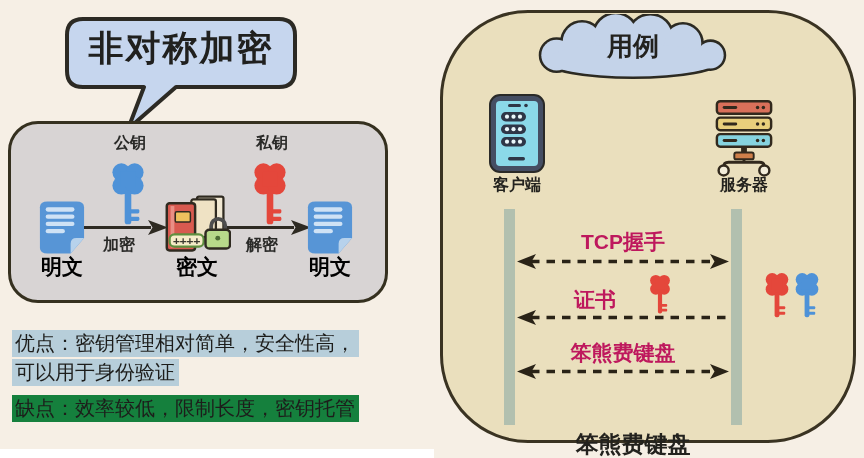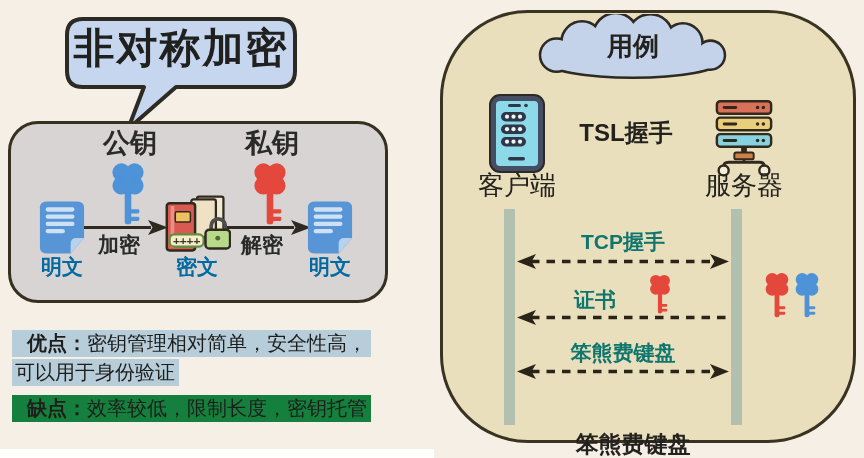--- a/index.html
+++ b/index.html
@@ -6,48 +6,48 @@
   #stage{
     position:relative;width:864px;height:458px;overflow:hidden;
     background:#f6efe5;
     font-family:"Liberation Sans","DejaVu Sans",sans-serif;
     color:#232220;
   }
   .abs{position:absolute;}
   .ctr{display:flex;align-items:center;justify-content:center;text-align:center;}
 
   
-  .bubble-title{font-size:41px;font-weight:700;letter-spacing:2px;color:#20201e;}
+  .bubble-title{font-size:35px;font-weight:700;letter-spacing:2px;color:#20201e;}
 
   
   .enc-box{
     left:8px;top:121px;width:380px;height:182px;
     background:#d8d4d4;border:3.5px solid #35301f;border-radius:30px;
     box-sizing:border-box;
   }
-  .key-label{font-size:27px;font-weight:600;color:#2a2a28;}
-  .flow-label{font-size:21px;font-weight:600;color:#2a2a28;}
-  .caption{font-size:21px;font-weight:700;color:#0369a1;}
+  .key-label{font-size:16px;font-weight:600;color:#2a2a28;}
+  .flow-label{font-size:16px;font-weight:600;color:#2a2a28;}
+  .caption{font-size:21px;font-weight:700;color:#000000;}
 
   
   .notes{font-size:20px;font-weight:500;line-height:29px;color:#1d1d1b;}
-  .notes .bold{font-weight:700;margin-left:12px;}
+  .notes .bold{font-weight:400;}
   .hl-blue{background:#b7ceda;padding:2px 4px 3px 3px;}
   .hl-green{background:#15803d;padding:2px 4px 3px 3px;}
 
   
   .use-panel{
     left:440px;top:10px;width:416px;height:433px;
     background:#eadfbd;border:3.5px solid #3a3322;border-radius:88px;
     box-sizing:border-box;
   }
   .cloud-label{font-size:26px;font-weight:700;color:#23221e;}
-  .actor-label{font-size:26px;font-weight:400;color:#23221e;}
+  .actor-label{font-size:16px;font-weight:700;color:#23221e;}
   .tsl-title{font-size:24px;font-weight:600;color:#23221e;}
-  .msg-label{font-size:21px;font-weight:600;color:#0f766e;}
+  .msg-label{font-size:21px;font-weight:600;color:#be185d;}
   .lifeline{background:#b2c0af;}
   .watermark{font-size:23px;font-weight:700;color:#23221e;z-index:6;}
   .bottom-strip{left:0;top:449px;width:434px;height:9px;background:#ffffff;}
 </style>
 </head>
 <body>
 
 <div id="stage">
 
   <svg class="abs" style="left:64px;top:16px" width="234" height="118" viewBox="0 0 234 118">
@@ -188,21 +188,20 @@
           <circle cx="33" cy="35.2" r="2.1"></circle>
         <circle cx="20" cy="47.7" r="2.1"></circle>
           <circle cx="26.5" cy="47.7" r="2.1"></circle>
           <circle cx="33" cy="47.7" r="2.1"></circle>
       </g>
     </g>
     <rect x="21" y="63" width="17" height="3.5" rx="1.7" fill="#2e3647"></rect>
   </svg>
   <div class="abs ctr actor-label" style="left:472px;top:172px;width:90px;height:26px">客户端</div>
 
-  <div class="abs ctr tsl-title" style="left:556px;top:118px;width:140px;height:30px">TSL握手</div>
 
   <svg class="abs" style="left:713px;top:99px" width="62" height="78" viewBox="0 0 64 80">
     <rect x="4" y="2" width="56" height="13" rx="3.5" fill="#d9705a" stroke="#32291d" stroke-width="2.5"></rect>
     <rect x="4" y="19" width="56" height="13" rx="3.5" fill="#e9cf7c" stroke="#32291d" stroke-width="2.5"></rect>
     <rect x="4" y="36" width="56" height="13" rx="3.5" fill="#86d3df" stroke="#32291d" stroke-width="2.5"></rect>
     <g fill="#32291d">
       <rect x="10" y="7" width="15" height="3" rx="1.5"></rect>
         <circle cx="46" cy="8.5" r="1.8"></circle>
         <circle cx="52" cy="8.5" r="1.8"></circle>
       <rect x="10" y="24" width="15" height="3" rx="1.5"></rect>

